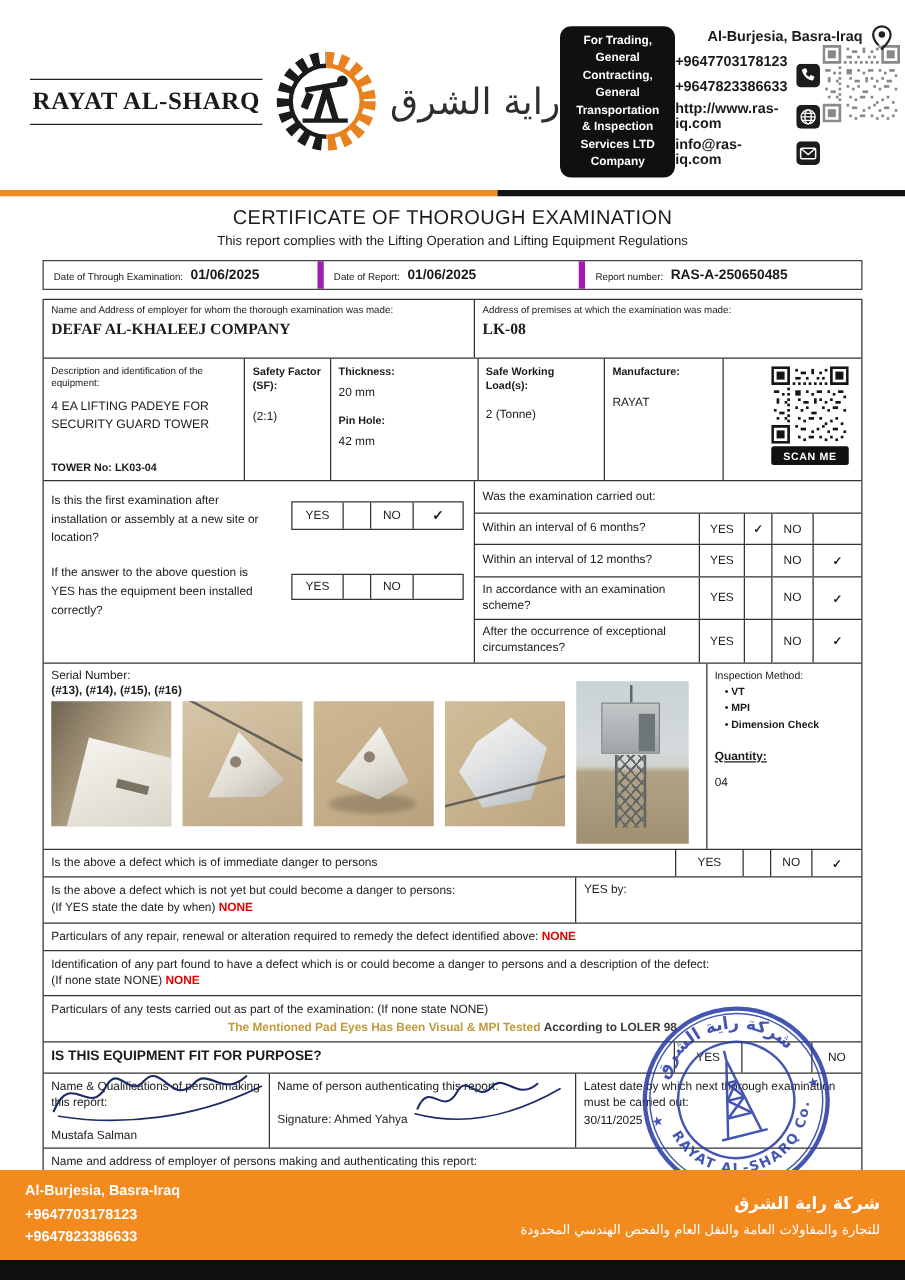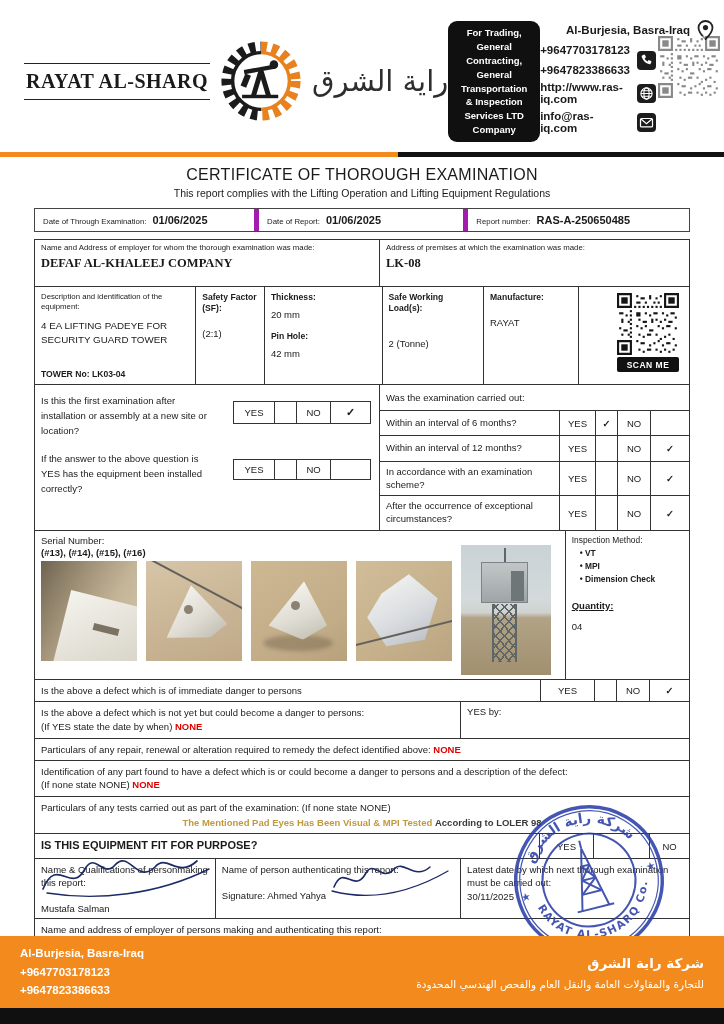--- a/index.html
+++ b/index.html
@@ -388,21 +388,21 @@
         <div class="eqv" style="margin-top:14px">(2:1)</div>
       </div>
       <div class="eq bl c3">
         <div class="eqb">Thickness:</div>
         <div class="eqv" style="margin-top:6px">20 mm</div>
         <div class="eqb" style="margin-top:11px">Pin Hole:</div>
         <div class="eqv" style="margin-top:6px">42 mm</div>
       </div>
       <div class="eq bl c4">
         <div class="eqb">Safe Working Load(s):</div>
-        <div class="eqv" style="margin-top:24px">2 (Tonne)</div>
+        <div class="eqv" style="margin-top:12px">2 (Tonne)</div>
       </div>
       <div class="eq bl c5">
         <div class="eqb">Manufacture:</div>
         <div class="eqv" style="margin-top:14px">RAYAT</div>
       </div>
       <div class="eq bl c6">
         <div class="qrwrap">
           <svg viewBox="0 0 29 29">
               <use href="#qr-pattern"></use>
             </svg>

